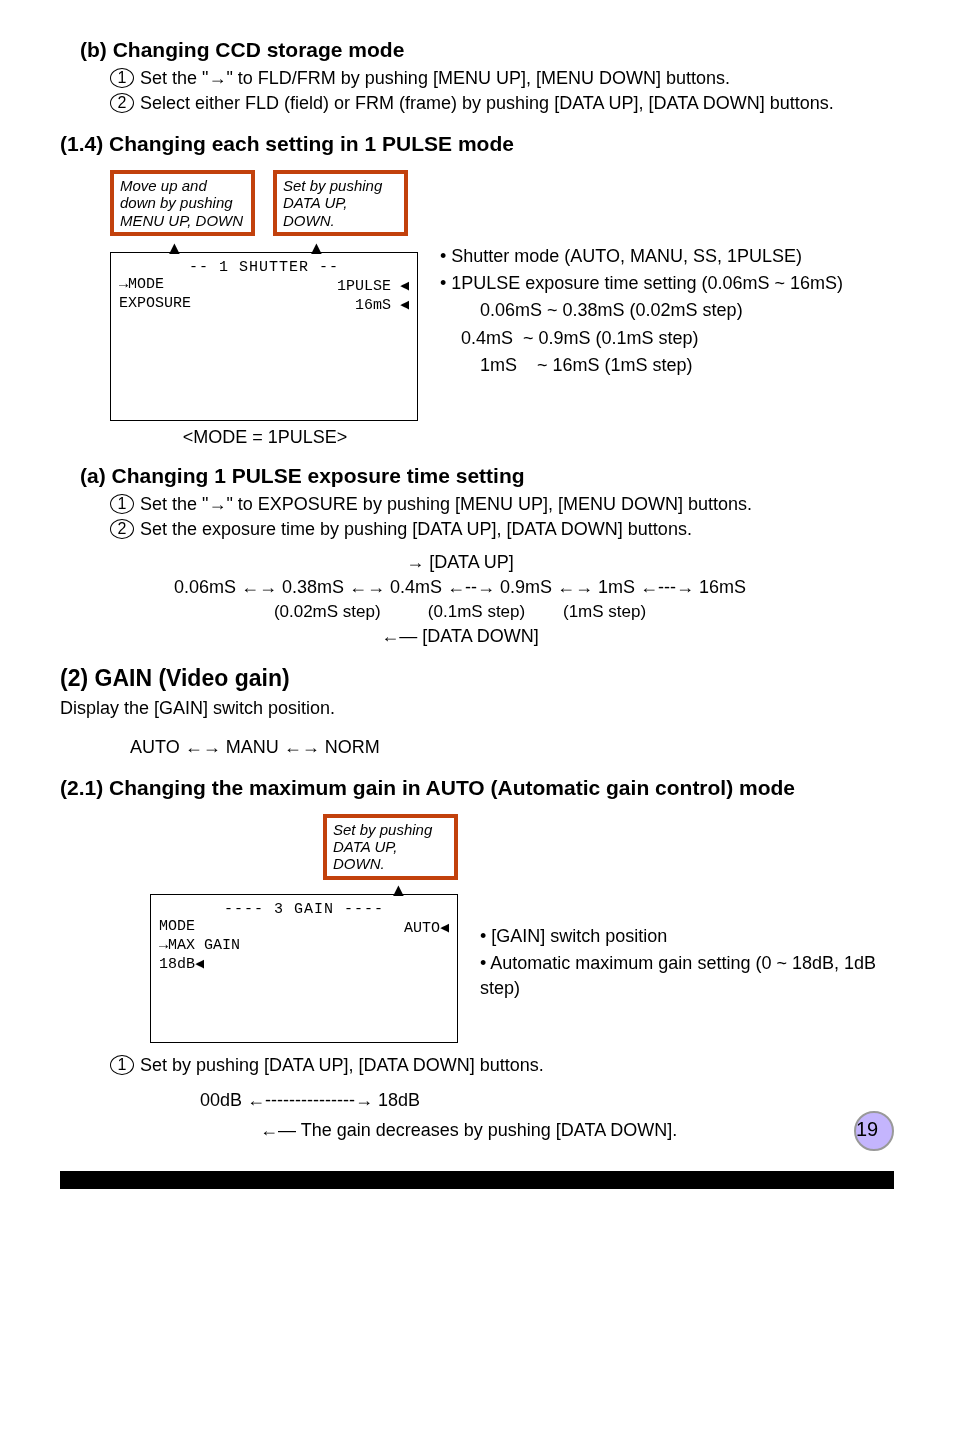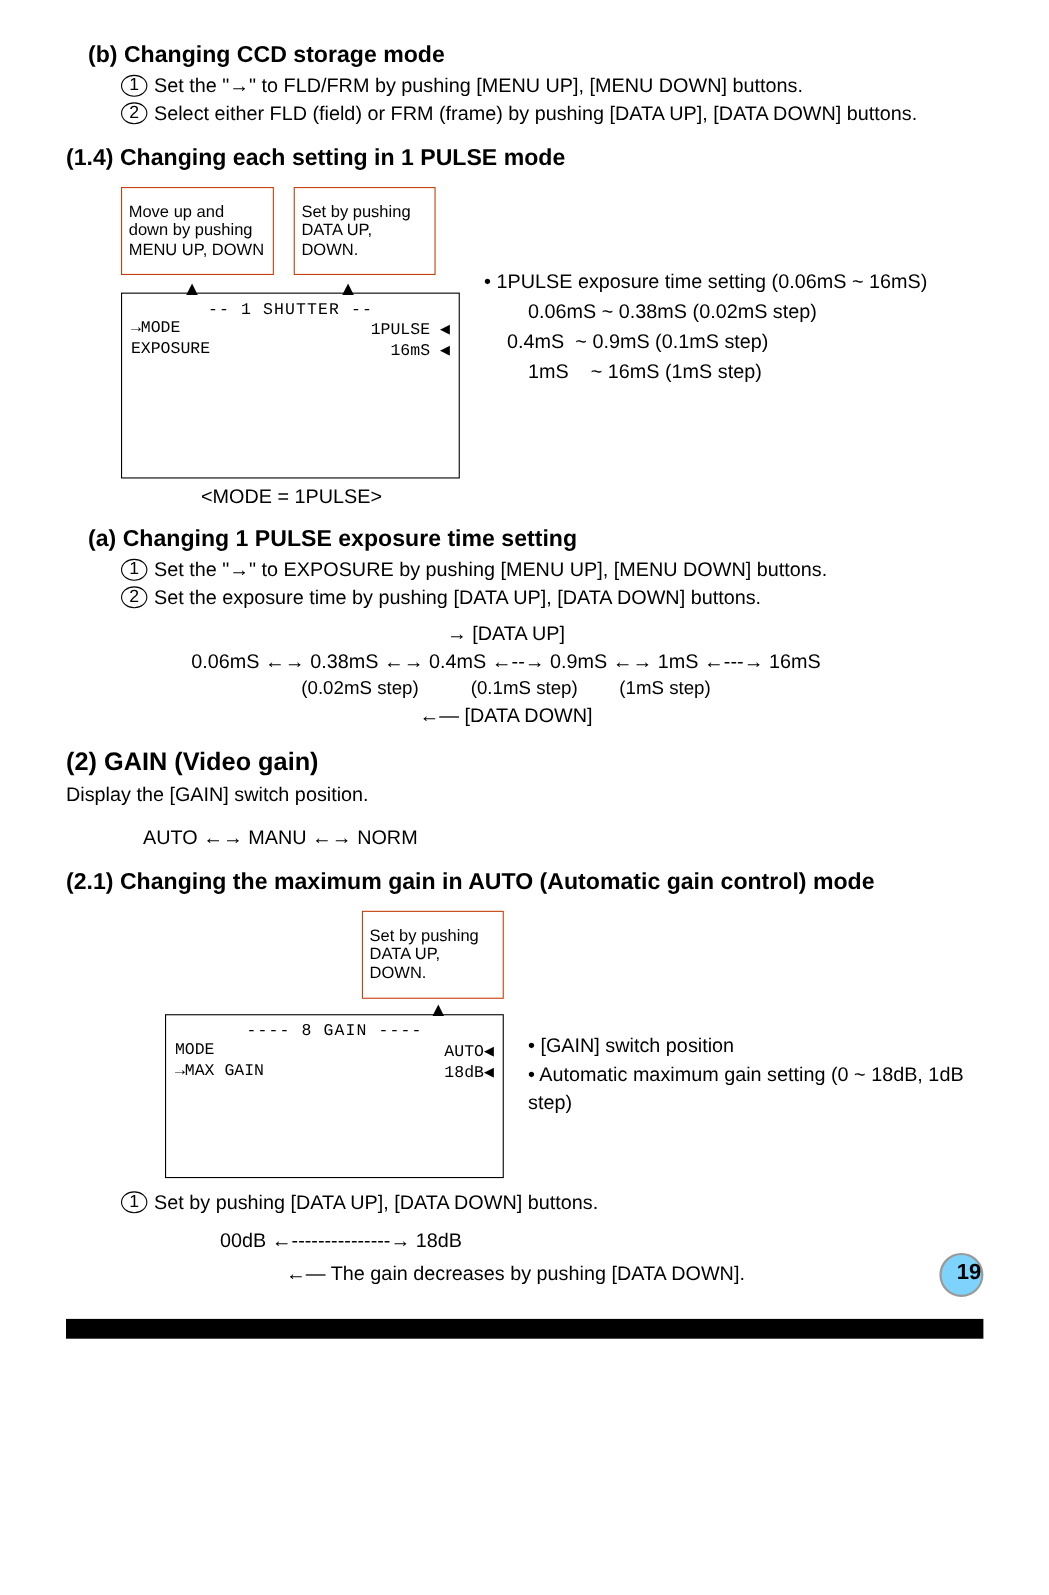--- a/index.html
+++ b/index.html
@@ -22,34 +22,35 @@
   .annotated { display: flex; align-items: flex-start; margin: 14px 0 4px 50px; }
   .screen-box {
     border: 1.5px solid #000;
     width: 290px; height: 155px;
     font-family: "Courier New", monospace;
     font-size: 15px;
     padding: 6px 8px 6px 8px;
     position: relative;
   }
   .label-box {
-    border: 1px solid #c2410c;
+    border: 4px solid #c2410c;
     font-size: 15px;
-    padding: 13px 6px;
+    padding: 3px 6px;
     line-height: 1.15;
+    font-style: italic;
   }
   .annot-right { margin-left: 22px; font-size: 18px; line-height: 1.4; }
   .annot-right .row { margin-bottom: 2px; }
   .caption { text-align: center; font-size: 18px; margin: 6px 0 10px 50px; width: 310px; }
   .center-block { text-align: center; margin: 12px 0; }
   .range-line { font-size: 18px; text-align: center; margin: 4px 0; }
   .page-num-badge {
     display:inline-block; border:2px solid #999; border-radius:50%;
-    width:36px; height:36px; text-align:right; line-height:32px;
-    font-weight:bold; font-size:20px; background:#7dd3fc;
+    width:36px; height:36px; text-align:left; line-height:32px;
+    font-weight:normal; font-size:20px; background:#c4b5fd;
   }
   .footer-bar { background:#000; height:18px; margin-top:20px; }
   .row-flex { display:flex; align-items:flex-start; }
 </style>
 </head>
 <body>
 
 <div class="section-head" style="margin-left:20px;">(b) Changing CCD storage mode</div>
 <div class="step">
   <span class="circ">1</span>
@@ -78,20 +79,21 @@
         <span>→MODE</span>
         <span>1PULSE ◀</span>
       </div>
       <div class="row-flex" style="justify-content:space-between;">
         <span>  EXPOSURE</span>
         <span>16mS ◀</span>
       </div>
     </div>
   </div>
   <div class="annot-right" style="margin-top:74px;">
+    <div class="row">• Shutter mode (AUTO, MANU, SS, 1PULSE)</div>
     <div class="row">• 1PULSE exposure time setting (0.06mS ~ 16mS)</div>
     <div class="row" style="margin-left:40px; white-space:pre;">0.06mS ~ 0.38mS (0.02mS step)</div>
     <div class="row" style="margin-left:21px; white-space:pre;">0.4mS  ~ 0.9mS (0.1mS step)</div>
     <div class="row" style="margin-left:40px; white-space:pre;">1mS    ~ 16mS (1mS step)</div>
   </div>
 </div>
 <div class="caption">&lt;MODE = 1PULSE&gt;</div>
 
 <div class="sub-a-head" style="margin-left:20px;">(a) Changing 1 PULSE exposure time setting</div>
 <div class="step">
@@ -118,26 +120,26 @@
 
 <div class="annotated" style="margin-left:90px;">
   <div>
     <div style="display:flex; justify-content:flex-end;">
       <div class="label-box" style="width:115px;">Set by pushing DATA UP, DOWN.</div>
     </div>
     <div style="display:flex; justify-content:flex-end; height:14px;">
       <div style="width:119px; text-align:center;">▲</div>
     </div>
     <div class="screen-box" style="height:135px;">
-      <div style="text-align:center; letter-spacing:1px;">---- 8 GAIN ----</div>
+      <div style="text-align:center; letter-spacing:1px;">---- 3 GAIN ----</div>
       <div class="row-flex" style="justify-content:space-between;">
         <span>  MODE</span>
         <span>AUTO◀</span>
       </div>
-      <div class="row-flex" style="justify-content:space-between;">
+      <div class="row-flex" style="justify-content:flex-end;flex-direction:column;">
         <span>→MAX GAIN</span>
         <span>18dB◀</span>
       </div>
     </div>
   </div>
   <div class="annot-right" style="margin-top:110px;">
     <div class="row">• [GAIN] switch position</div>
     <div class="row">• Automatic maximum gain setting (0 ~ 18dB, 1dB step)</div>
   </div>
 </div>

